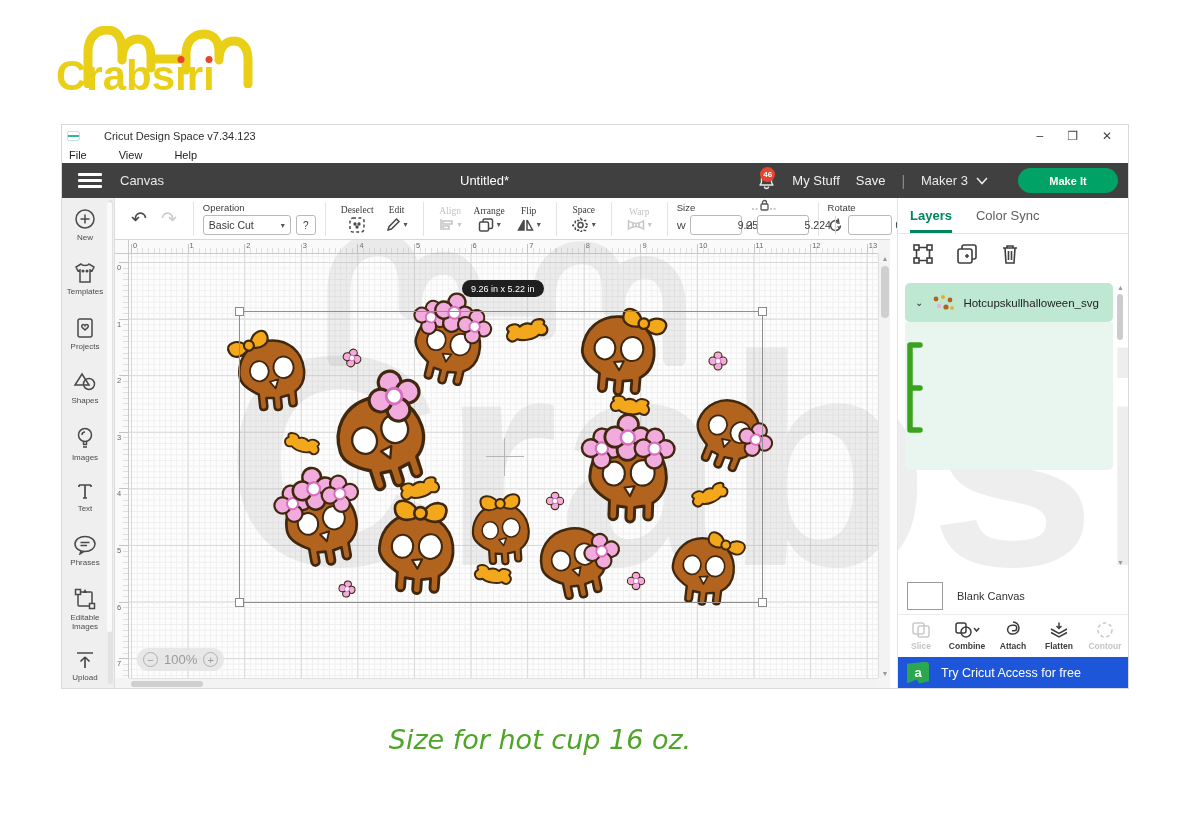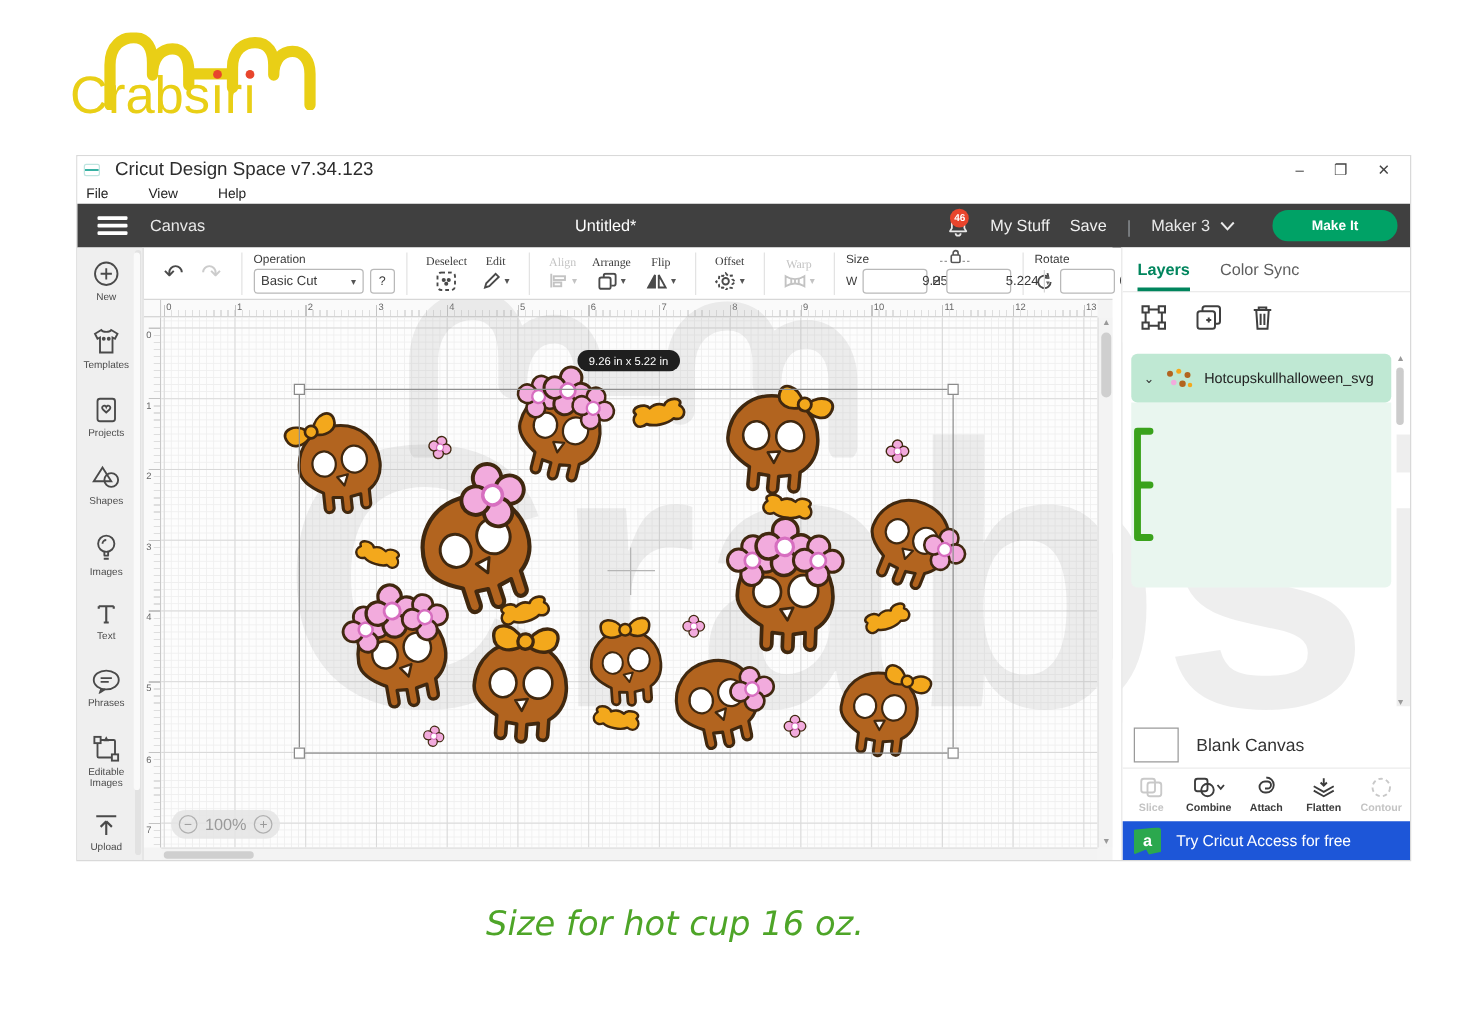--- a/index.html
+++ b/index.html
@@ -2,29 +2,29 @@
 <html style="--accent: #00855d; --makeit: #00a266; --promo: #1d56d8; --note: #4ea528; --skull: #b2641f; --outline: #40280f; --bow: #f3a81c; --flower: #f2abdd; --selected_row: #bfe8d3; --sub_area: #e9f6ef; --logo: #e9cf16; --badge: #e8452c;"><head>
 <meta charset="utf-8">
 <style>
   * { margin:0; padding:0; box-sizing:border-box; }
   html,body { width:1181px; height:817px; background:#fff; font-family:"Liberation Sans", sans-serif; overflow:hidden; }
   #stage { position:relative; width:1181px; height:817px; background:#fff; }
 
   
   #logo { position:absolute; left:40px; top:18px; width:260px; height:100px; }
   #logo-claws { position:absolute; left:42px; top:8px; }
-  #logo-text { position:absolute; left:16px; top:34px; font-size:42px; font-weight:normal; letter-spacing:0px; color:var(--logo,#e9cf16); }
+  #logo-text { position:absolute; left:16px; top:34px; font-size:42px; font-weight:bold; letter-spacing:0px; color:var(--logo,#e9cf16); }
   #logo-text .ri { position:relative; }
   #logo-text .ri::before { content:''; position:absolute; left:50%; transform:translateX(-50%); top:4px; width:7px; height:7px; border-radius:50%; background:var(--badge,#d84b1e); }
 
   
   #appwin { position:absolute; left:62px; top:125px; width:1066px; height:563px; background:#fff; box-shadow:0 0 0 1px #d9d9d9; }
   #titlebar { position:absolute; left:0; top:0; width:100%; height:21px; background:#fff; display:flex; align-items:center; }
   #app-icon { width:13px; height:10px; margin-left:5px; border-radius:2px; background:linear-gradient(#fff 3px, #38b2a3 3px 5px, #fff 5px); border:1px solid #bfe5e0; }
-  #app-title { margin-left:12px; font-size:15px; color:#2d2d2d; }
+  #app-title { margin-left:24px; font-size:11px; color:#2d2d2d; }
   #win-controls { margin-left:auto; display:flex; gap:24px; padding-right:16px; font-size:12px; color:#444; }
   #menubar { position:absolute; left:0; top:21px; width:100%; height:17px; display:flex; gap:32px; padding-left:7px; font-size:11px; color:#222; align-items:center; background:#fff; }
 
   
   #darkbar { position:absolute; left:0; top:38px; width:100%; height:35px; background:#404040; display:flex; align-items:center; color:#e9e9e9; }
   #hamburger { width:24px; height:15px; margin-left:16px; display:flex; flex-direction:column; justify-content:space-between; cursor:pointer; }
   #hamburger span { display:block; height:3px; background:#fff; border-radius:1px; }
   #nav-canvas { margin-left:18px; font-size:13px; }
   #doc-title { position:absolute; left:398px; top:10px; font-size:13px; color:#fff; }
   #dark-right { position:absolute; right:10px; top:0; height:35px; display:flex; align-items:center; gap:16px; }
@@ -121,21 +121,21 @@
   #subarea { position:absolute; left:7px; top:124px; width:208px; height:148px; background:var(--sub_area,#e9f6ef); border-radius:0 0 5px 5px; z-index:2; }
   .subrow { position:absolute; left:44px; display:flex; align-items:center; gap:8px; height:24px; cursor:pointer; }
   .subrow .sname { font-size:11px; color:#3c3c3c; }
   #bracket { position:absolute; left:5px; top:138px; z-index:4; pointer-events:none; }
   #rp-scroll { position:absolute; right:3px; top:86px; width:9px; height:282px; z-index:4; }
   #rp-scroll .arr { position:absolute; left:0; width:9px; text-align:center; font-size:7px; color:#9a9a9a; }
   #rp-thumb { position:absolute; left:1px; top:10px; width:6px; height:46px; background:#ccc; border-radius:3px; }
   #layers-note { position:absolute; left:3px; top:276px; width:238px; z-index:4; font-family:"DejaVu Sans", sans-serif; font-style:italic; font-weight:bold; font-size:26px; color:var(--note,#4ea528); line-height:42px; pointer-events:none; }
   #blankrow { position:absolute; left:0; top:380px; width:100%; height:36px; background:#fff; display:flex; align-items:center; gap:14px; padding-left:9px; z-index:3; }
   #blankswatch { width:36px; height:28px; background:#fff; border:1px solid #9a9a9a; cursor:pointer; }
-  #blanklabel { font-size:14px; color:#333; }
+  #blanklabel { font-size:11px; color:#333; }
   #actions { position:absolute; left:0; top:416px; width:100%; height:43px; border-top:1px solid #ececec; display:flex; z-index:3; background:#fff;font-weight:bold; }
   .act { flex:1; display:flex; flex-direction:column; align-items:center; justify-content:center; gap:2px; cursor:pointer; }
   .act .albl { font-size:8.5px; color:#3c3c3c; }
   .act svg { stroke:#3c3c3c; fill:none; stroke-width:1.5; }
   .act.disabled .albl { color:#c4c4c4; }
   .act.disabled svg { stroke:#c9c9c9; }
   #promo { position:absolute; left:0; top:459px; width:100%; height:31px; background:var(--promo,#1d56d8); display:flex; align-items:center; gap:12px; padding-left:9px; z-index:5; cursor:pointer; }
   #promo-logo { width:22px; height:22px; background:#2ba84e; border-radius:3px; clip-path:polygon(0 10%, 100% 0, 100% 90%, 55% 100%, 45% 82%, 0 100%); display:flex; align-items:center; justify-content:center; color:#fff; font-size:13px; font-weight:bold; }
   #promo-text { color:#fff; font-size:12.5px; }
 
@@ -273,21 +273,21 @@
               <svg class="ticon" width="17" height="14" viewBox="0 0 17 14">
                 <path d="M7,2 L7,12 L1.5,12 Z" fill="#4a4a4a"></path>
                 <path d="M10,2 L10,12 L15.5,12 Z"></path>
               </svg>
               <span class="caret">▾</span>
             </div>
         </div>
       </div>
       <div class="tgroup">
         <div class="tcol">
-          <span class="lbl">Offset</span>
+          <span class="lbl">Space</span>
           <div class="ibox">
               <svg class="ticon" width="17" height="15" viewBox="0 0 17 15">
                 <path d="M8.5,1.5 l2,2.3 3,-0.4 0.4,3 2.3,2 -2.3,2 -0.4,3 -3,-0.4 -2,2.3 -2,-2.3 -3,0.4 -0.4,-3 -2.3,-2 2.3,-2 0.4,-3 3,0.4 Z" stroke-dasharray="2.6 1.8"></path>
                 <circle cx="8.5" cy="8" r="2.6"></circle>
               </svg>
               <span class="caret">▾</span>
             </div>
         </div>
       </div>
       <div class="tgroup">

